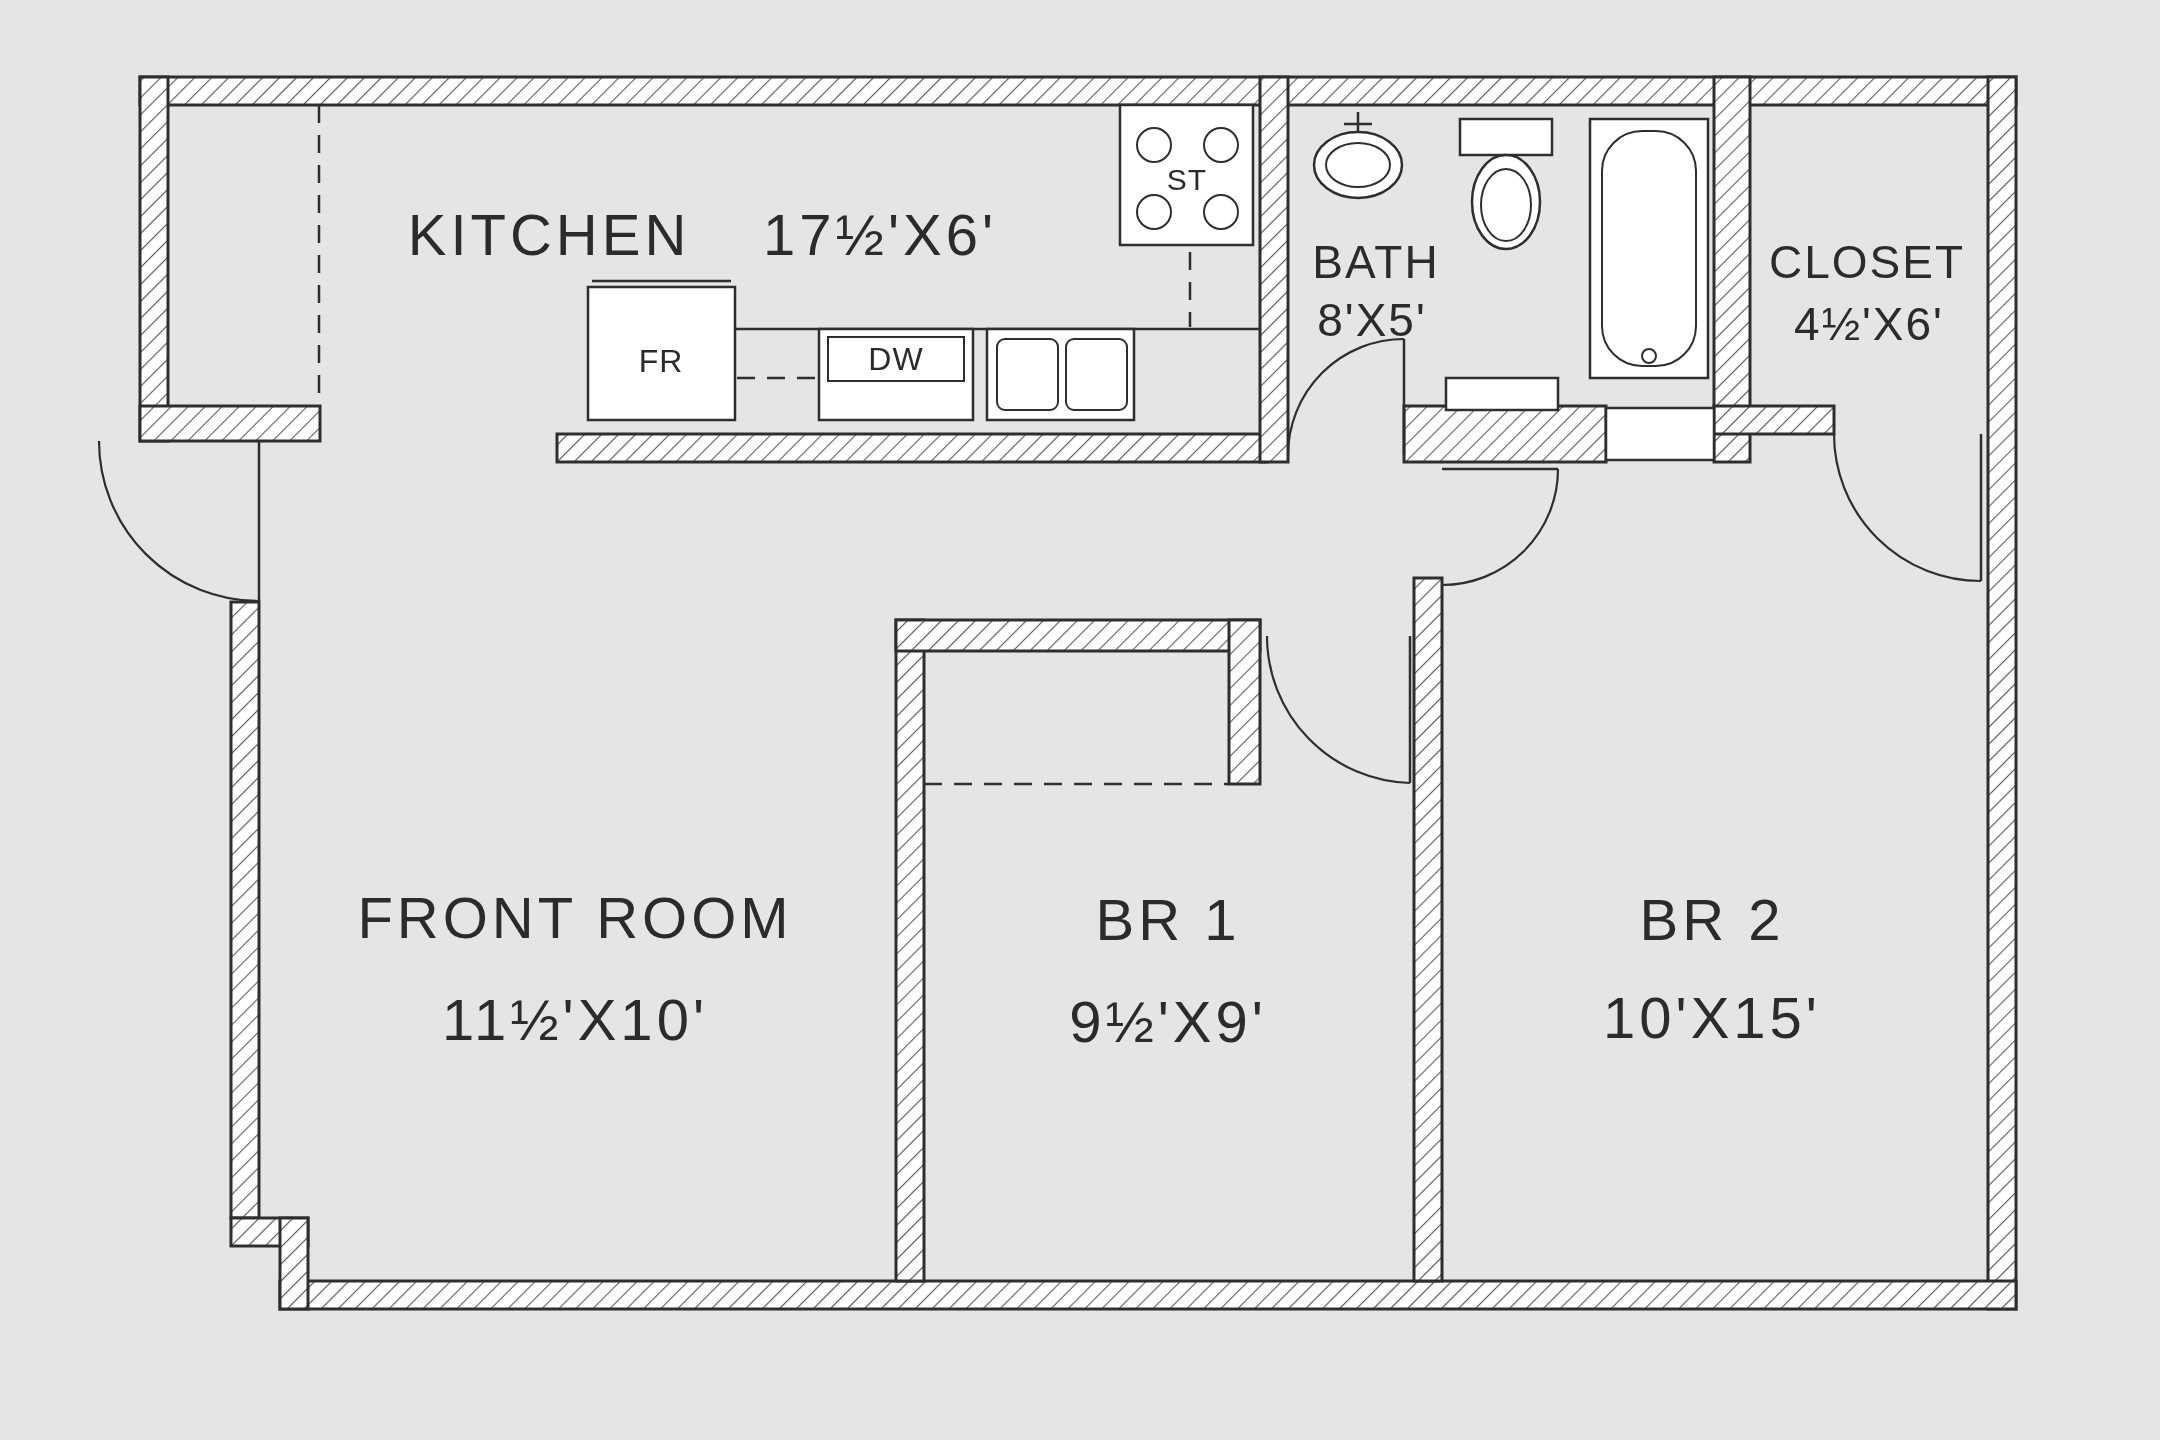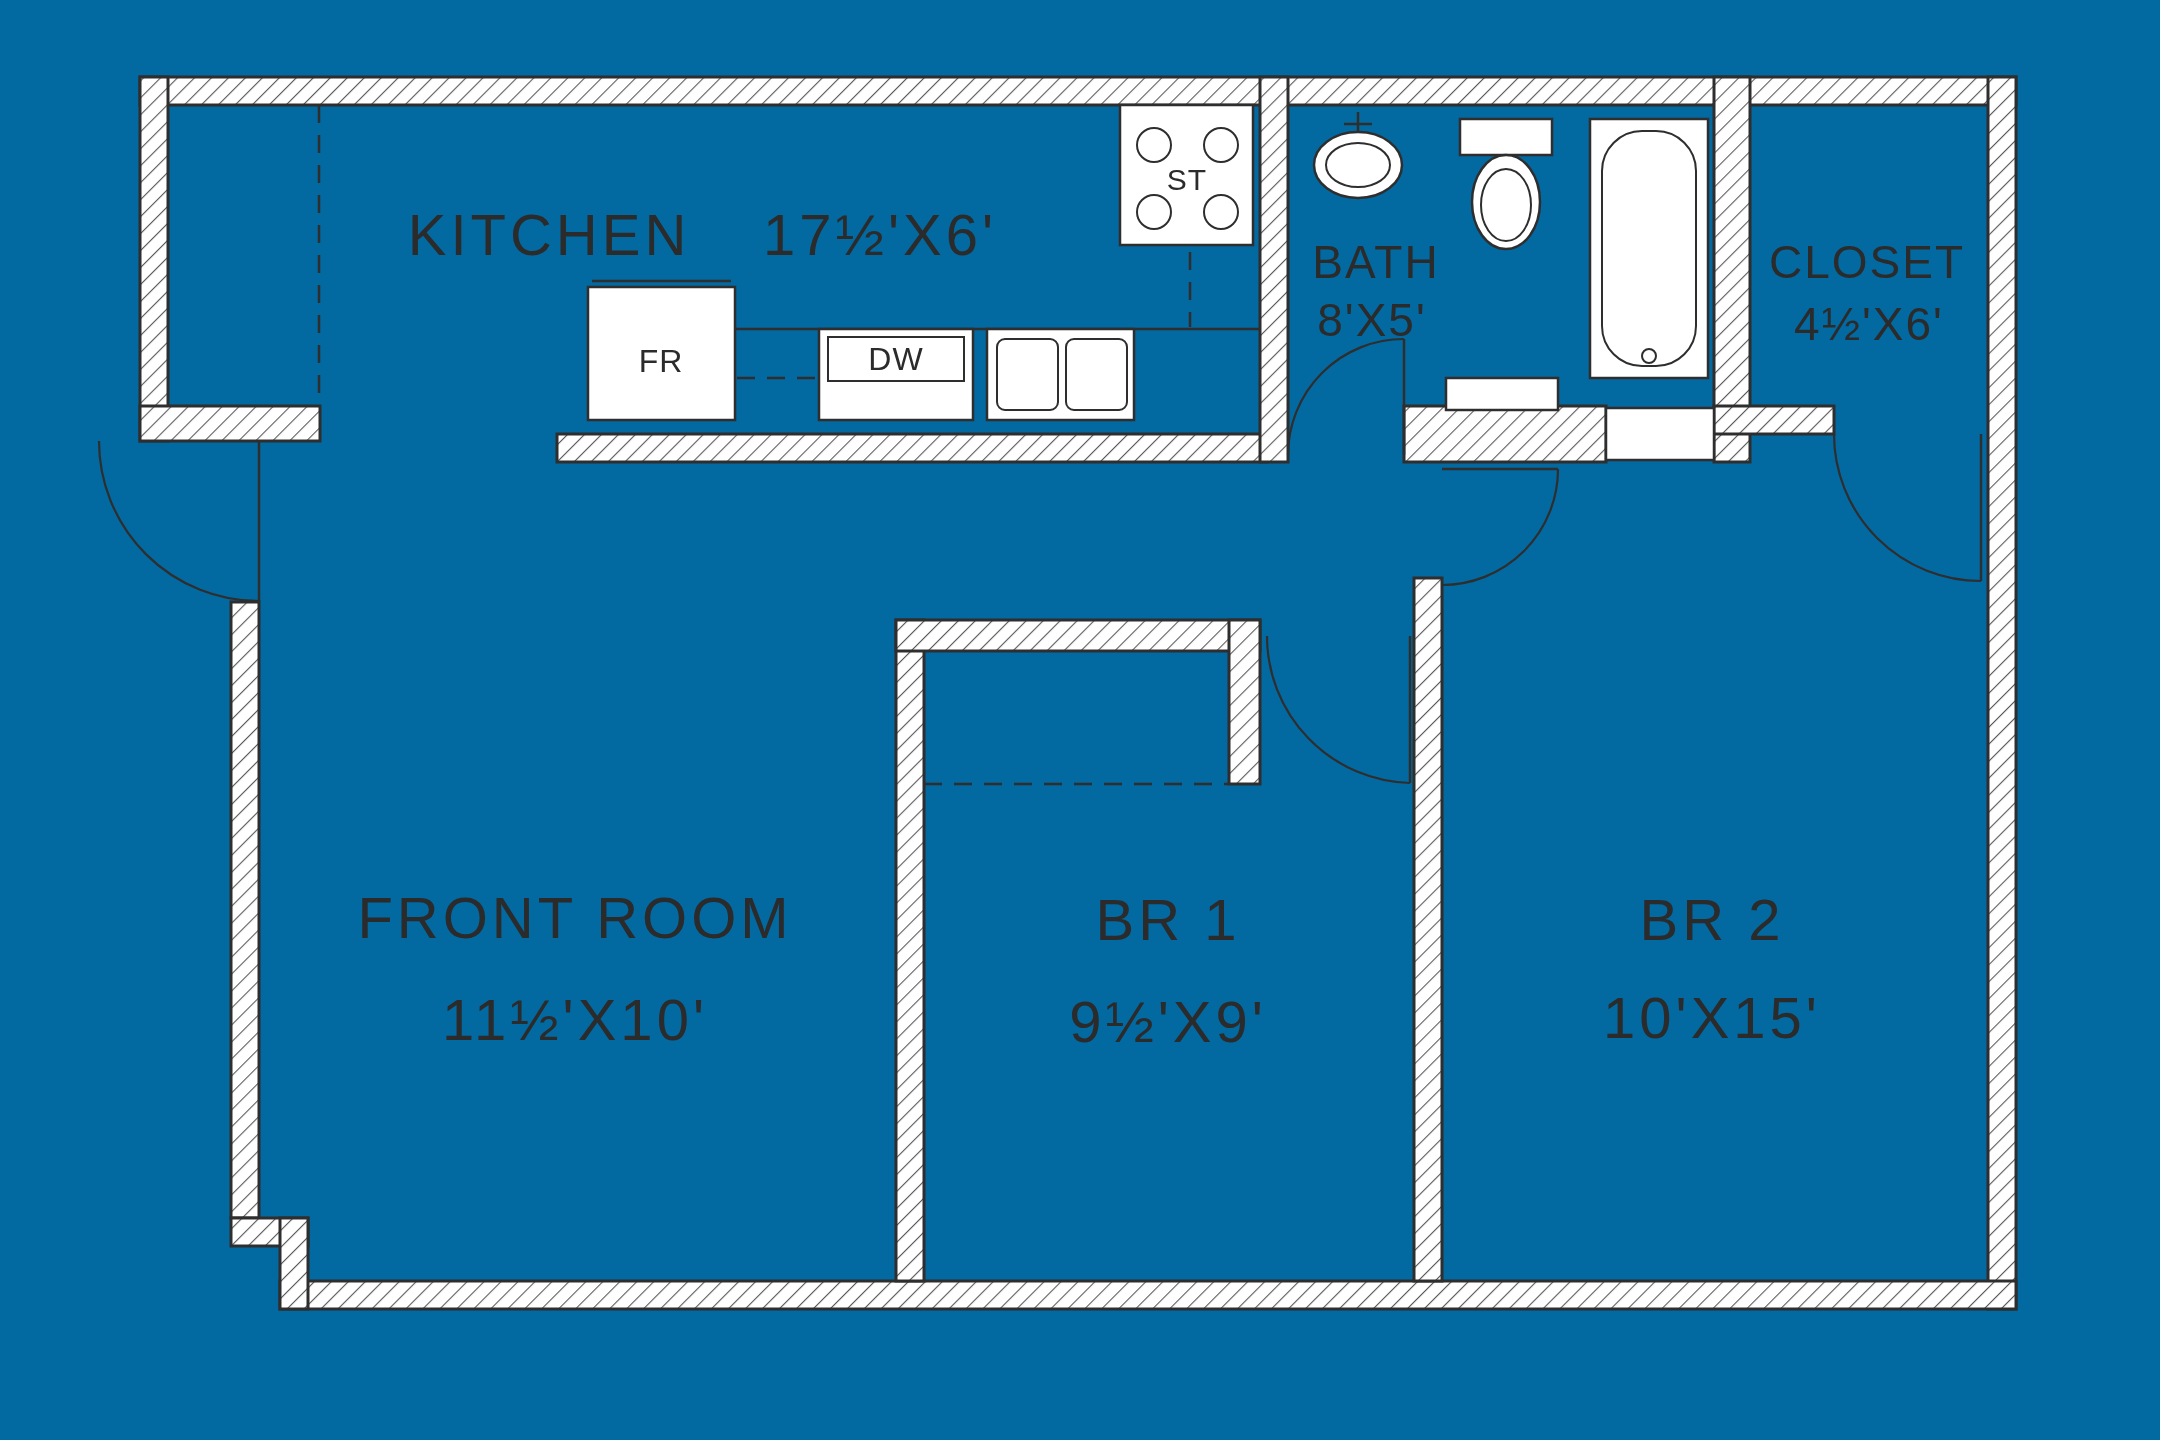--- a/index.html
+++ b/index.html
@@ -1,17 +1,17 @@
 <!DOCTYPE html>
 <html><head>
 <meta charset="utf-8">
 <title>Floor Plan</title>
 <style>
   html,body{margin:0;padding:0;background:#fdfdfb;}
-  .plan-wrap{width:2160px;height:1440px;background:#0369a1;}
+  .plan-wrap{width:2160px;height:1440px;background:#e5e5e5;}
   svg{display:block;}
   .wall{fill:url(#hatch);stroke:#2e2e2e;stroke-width:3;}
   .fixture{fill:#ffffff;stroke:#2e2e2e;stroke-width:2.5;}
   .thin{fill:#ffffff;stroke:#2e2e2e;stroke-width:2;}
   .line{stroke:#2e2e2e;stroke-width:2.5;fill:none;}
   .dash{stroke:#2e2e2e;stroke-width:2.5;fill:none;stroke-dasharray:18 12;}
   .arc{stroke:#2e2e2e;stroke-width:2.2;fill:none;}
   text{font-family:"Liberation Sans","DejaVu Sans",sans-serif;fill:#2b2b2b;}
   .lbl-lg{font-size:58px;letter-spacing:4px;}
   .lbl-md{font-size:46px;letter-spacing:2px;}

